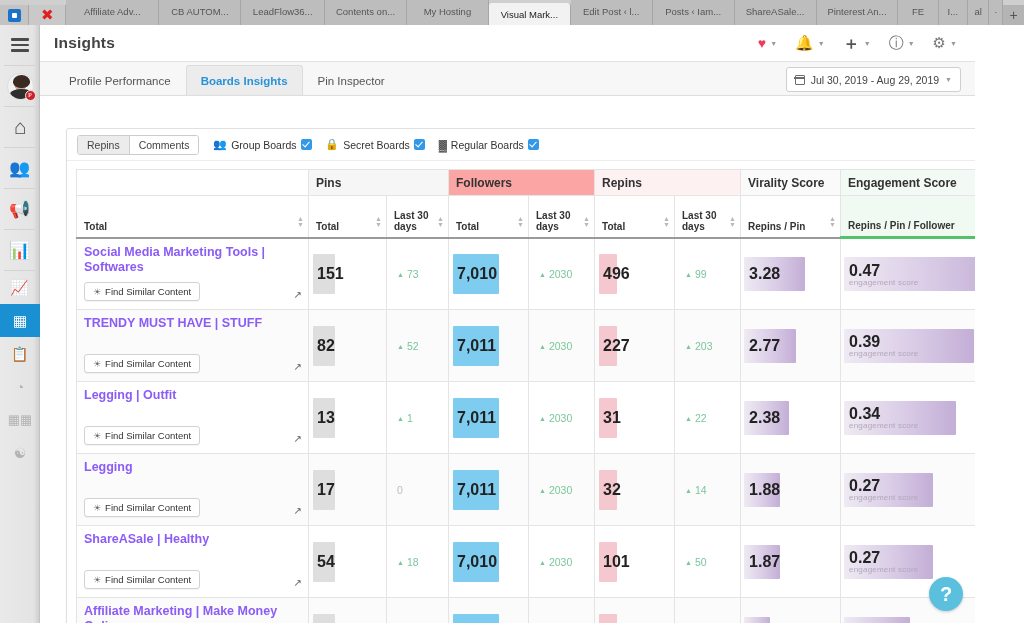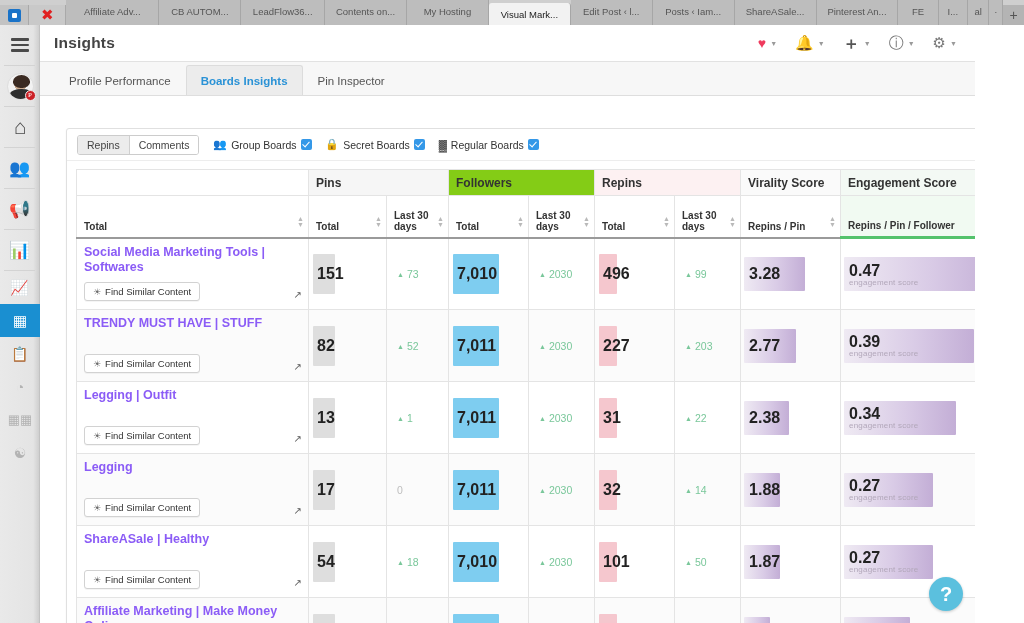--- a/index.html
+++ b/index.html
@@ -137,21 +137,21 @@
 
   
   .tablewrap{position:absolute;left:9px;top:40px;right:9px;bottom:0;overflow:hidden;}
   table.grid{border-collapse:collapse;width:921px;table-layout:fixed;}
   table.grid th,table.grid td{border:1px solid #e4e4e4;box-sizing:border-box;}
   .grp{
     height:26px;font-size:12px;font-weight:bold;color:#333;text-align:left;padding-left:7px;
     vertical-align:middle;
   }
   .grp.pins{background:#f6f6f6;}
-  .grp.followers{background:#84cc16;}
+  .grp.followers{background:#fca5a5;}
   .grp.repins{background:#fdf1f2;}
   .grp.vir{background:#fafafa;}
   .grp.eng{background:#f3f9f4;}
   .grp.blank{background:#fff;border-bottom:none !important;}
   .sub{
     height:42px;font-size:10px;font-weight:bold;color:#333;text-align:left;
     padding:0 14px 5px 7px;vertical-align:bottom;background:#fff;position:relative;
   }
   .sub.sorted{background:#f1faf2;border-bottom:3px solid #54c26c !important;padding-right:18px;}
   .sortarrows{
@@ -312,20 +312,25 @@
           </div>
         </div>
     </div>
 
     <div class="tabsrow">
       <div id="vtabs" style="display:flex;align-items:flex-end;">
           <div class="vtab">Profile Performance</div>
           <div class="vtab active">Boards Insights</div>
           <div class="vtab">Pin Inspector</div>
         </div>
+      <div class="daterange">
+        <span class="cal"></span>
+        <span>Jul 30, 2019 - Aug 29, 2019</span>
+        <span class="caret">▼</span>
+      </div>
     </div>
 
     <div class="card">
 
       <div class="filters">
         <div class="segbtn" id="segbtn">
             <div class="on">Repins</div>
             <div class="">Comments</div>
           </div>
         <div id="boardtypes" style="display:flex;align-items:center;gap:14px;">

